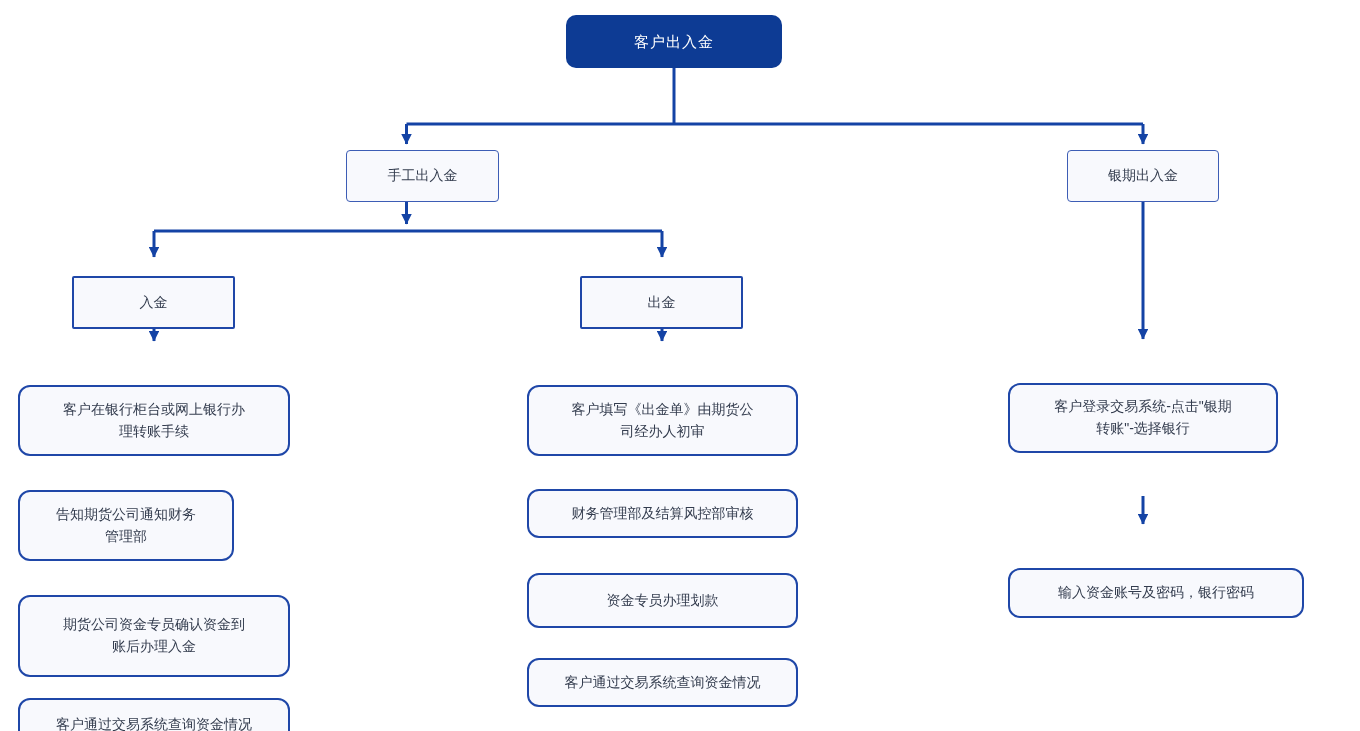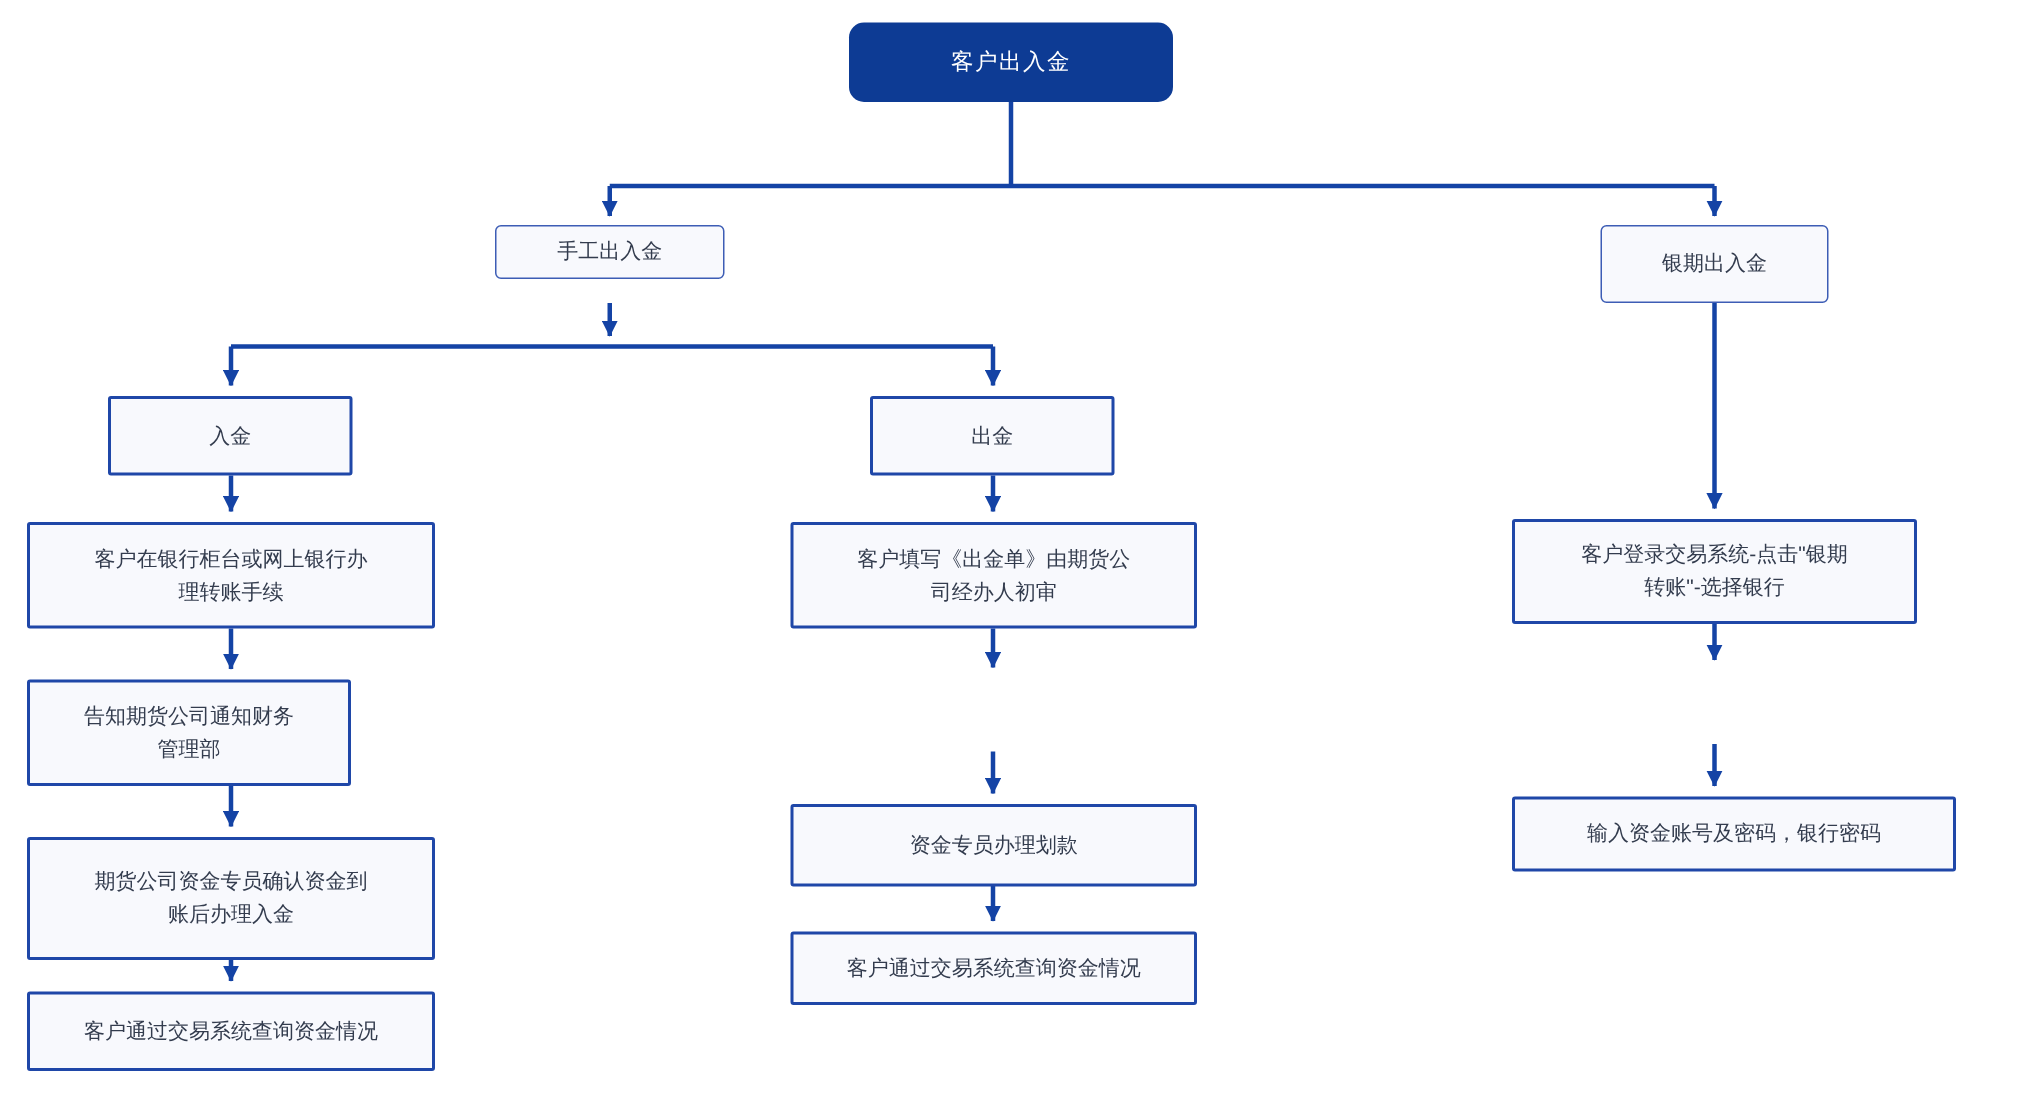--- a/index.html
+++ b/index.html
@@ -28,24 +28,26 @@
     border:none;border-radius:10px;
     font-weight:normal;font-size:15px;letter-spacing:1px;
   }
   .node.branch{
     border:1.5px solid var(--branch-border,#3d5db5);
     border-radius:4px;
   }
   .node.key{
     border:2.5px solid var(--node-border,#1f47a8);
     border-radius:2px;
+    margin-top:12px;
   }
   .node.step{
     border:2px solid var(--node-border,#1f47a8);
-    border-radius:2px;
+    border-radius:12px;
+    margin-top:37px;
   }
 </style>
 </head>
 <body>
 
 <div class="stage">
 
   <svg class="connector-layer" width="1360" height="731" viewBox="0 0 1360 731" xmlns="http://www.w3.org/2000/svg">
     <defs>
       <marker id="ah" viewBox="0 0 10 10" refX="9.5" refY="5" markerWidth="3.6" markerHeight="3.6" orient="auto">
@@ -74,36 +76,37 @@
     <path class="connector" d="M662,419 V445" marker-end="url(#ah)"></path>
     <path class="connector" d="M662,501 V529" marker-end="url(#ah)"></path>
     <path class="connector" d="M662,585 V614" marker-end="url(#ah)"></path>
 
     <path class="connector" d="M1143,416 V440" marker-end="url(#ah)"></path>
     <path class="connector" d="M1143,496 V524" marker-end="url(#ah)"></path>
   </svg>
 
   <div class="node root" style="left:566px;top:15px;width:216px;height:53px">客户出入金</div>
 
-  <div class="node branch" style="left:330px;top:150px;width:153px;height:36px">手工出入金</div>
+  <div class="node branch" style="left:346px;top:150px;width:153px;height:52px">手工出入金</div>
   <div class="node branch" style="left:1067px;top:150px;width:152px;height:52px">银期出入金</div>
 
   <div class="node key" style="left:72px;top:264px;width:163px;height:53px">入金</div>
   <div class="node key" style="left:580px;top:264px;width:163px;height:53px">出金</div>
 
   <div class="node step" style="left:18px;top:348px;width:272px;height:71px">客户在银行柜台或网上银行办
 理转账手续</div>
   <div class="node step" style="left:18px;top:453px;width:216px;height:71px">告知期货公司通知财务
 管理部</div>
   <div class="node step" style="left:18px;top:558px;width:272px;height:82px">期货公司资金专员确认资金到
 账后办理入金</div>
   <div class="node step" style="left:18px;top:661px;width:272px;height:53px">客户通过交易系统查询资金情况</div>
 
   <div class="node step" style="left:527px;top:348px;width:271px;height:71px">客户填写《出金单》由期货公
 司经办人初审</div>
+  <div class="node step" style="left:527px;top:452px;width:271px;height:49px">财务管理部及结算风控部审核</div>
   <div class="node step" style="left:527px;top:536px;width:271px;height:55px">资金专员办理划款</div>
   <div class="node step" style="left:527px;top:621px;width:271px;height:49px">客户通过交易系统查询资金情况</div>
 
   <div class="node step" style="left:1008px;top:346px;width:270px;height:70px">客户登录交易系统-点击"银期
 转账"-选择银行</div>
   <div class="node step" style="left:1008px;top:531px;width:296px;height:50px">输入资金账号及密码，银行密码</div>
 
 </div>
 
 </body></html>

